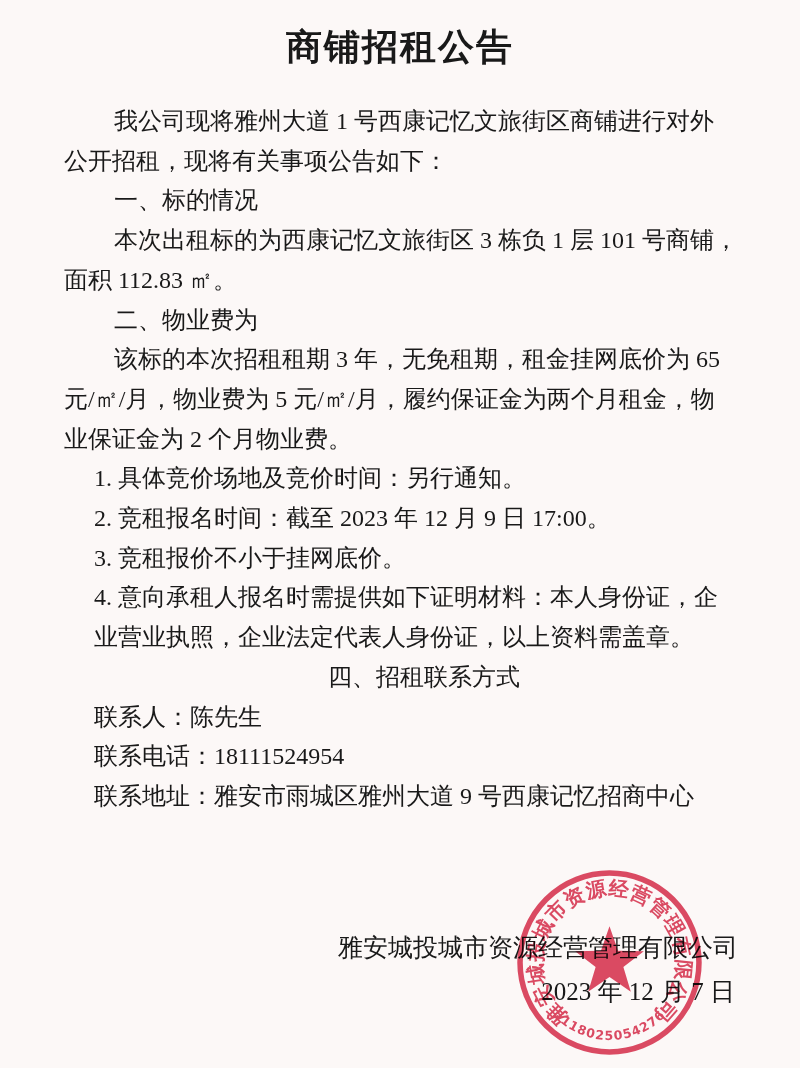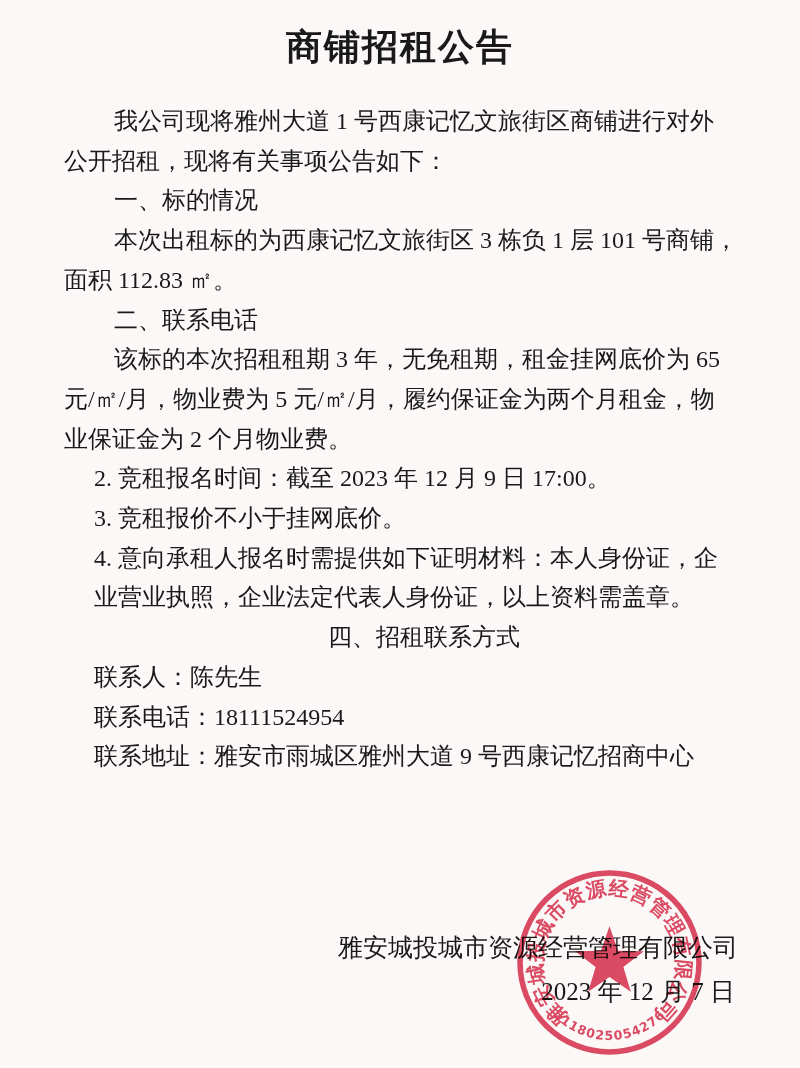--- a/index.html
+++ b/index.html
@@ -83,25 +83,26 @@
   <h1 class="doc-title">商铺招租公告</h1>
 
   <div class="content">
     <p class="indent">我公司现将雅州大道 1 号西康记忆文旅街区商铺进行对外
 公开招租，现将有关事项公告如下：</p>
 
     <p class="indent">一、标的情况</p>
     <p class="indent">本次出租标的为西康记忆文旅街区 3 栋负 1 层 101 号商铺，
 面积 112.83 ㎡。</p>
 
-    <p class="indent">二、联系电话</p>
+    <p class="indent">二、物业费为</p>
     <p class="indent">该标的本次招租租期 3 年，无免租期，租金挂网底价为 65
 元/㎡/月，物业费为 5 元/㎡/月，履约保证金为两个月租金，物
 业保证金为 2 个月物业费。</p>
 
+    <p class="list-item">1. 具体竞价场地及竞价时间：另行通知。</p>
     <p class="list-item">2. 竞租报名时间：截至 2023 年 12 月 9 日 17:00。</p>
     <p class="list-item">3. 竞租报价不小于挂网底价。</p>
     <p class="list-item">4. 意向承租人报名时需提供如下证明材料：本人身份证，企
 业营业执照，企业法定代表人身份证，以上资料需盖章。</p>
 
     <p class="heading4">四、招租联系方式</p>
     <p class="contact-line">联系人：陈先生</p>
     <p class="contact-line">联系电话：18111524954</p>
     <p class="contact-line">联系地址：雅安市雨城区雅州大道 9 号西康记忆招商中心</p>
   </div>

